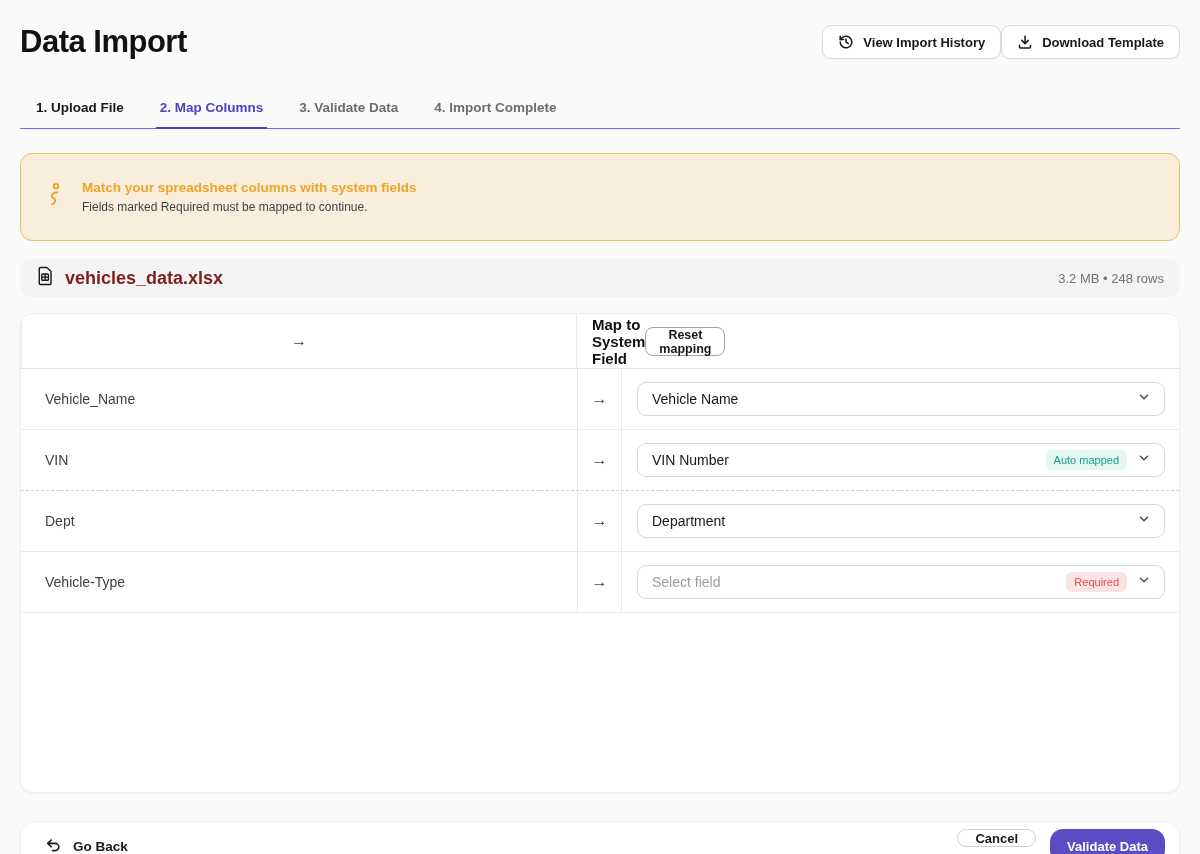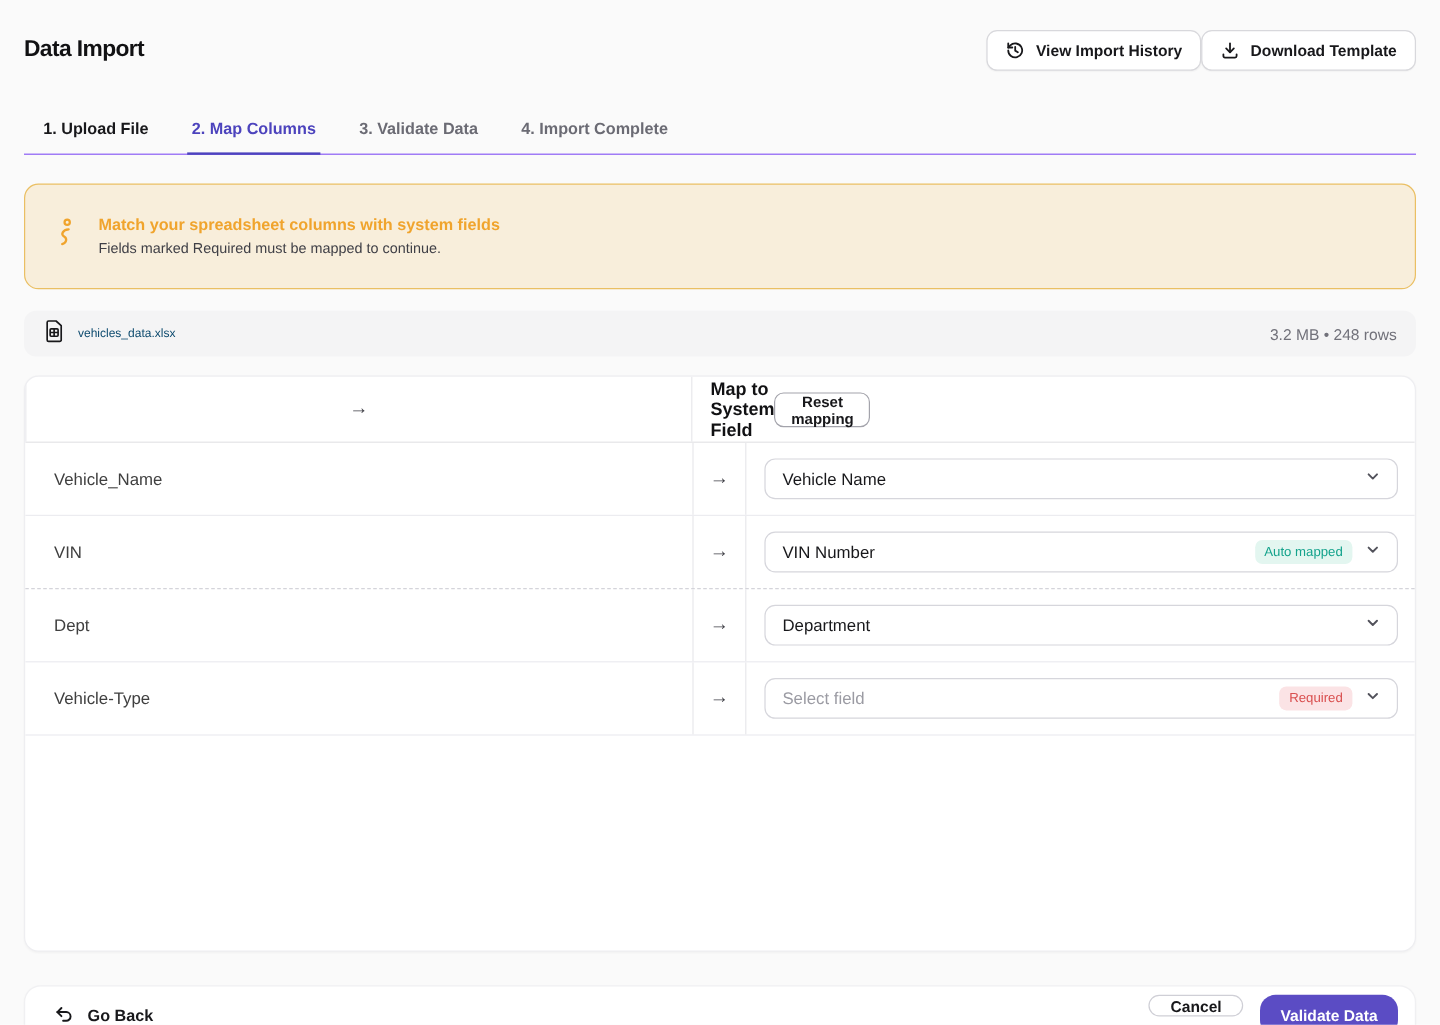--- a/index.html
+++ b/index.html
@@ -12,21 +12,21 @@
   .page { padding: 0 20px; }
 
   
   .header {
     height: 70px;
     padding-top: 14px;
     display: flex;
     align-items: center;
     justify-content: space-between;
   }
-  .page-title { font-size: 19px; font-weight: 800; letter-spacing: -0.5px; color: #111113; }
+  .page-title { font-size: 31px; font-weight: 800; letter-spacing: -0.5px; color: #111113; }
   .header-actions { display: flex; }
   .ghost-btn {
     height: 34px;
     display: inline-flex;
     align-items: center;
     gap: 9px;
     padding: 0 15px;
     background: #fff;
     border: 1px solid #d8d8dc;
     border-radius: 9px;
@@ -78,21 +78,21 @@
   .file-bar {
     margin-top: 18px;
     height: 38px;
     background: #f4f4f5;
     border-radius: 10px;
     display: flex;
     align-items: center;
     gap: 11px;
     padding: 0 16px;
   }
-  .file-name { font-size: 10px; font-weight: 400; color: #0c4a6e; }
+  .file-name { font-size: 18px; font-weight: 700; color: #7f1d1d; }
   .file-meta { margin-left: auto; font-size: 13px; color: #71717a; }
 
   
   .map-card {
     margin-top: 16px;
     height: 480px;
     background: #fff;
     border: 1px solid #eeeef1;
     border-radius: 12px;
     box-shadow: 0 1px 2px rgba(0,0,0,.04);

